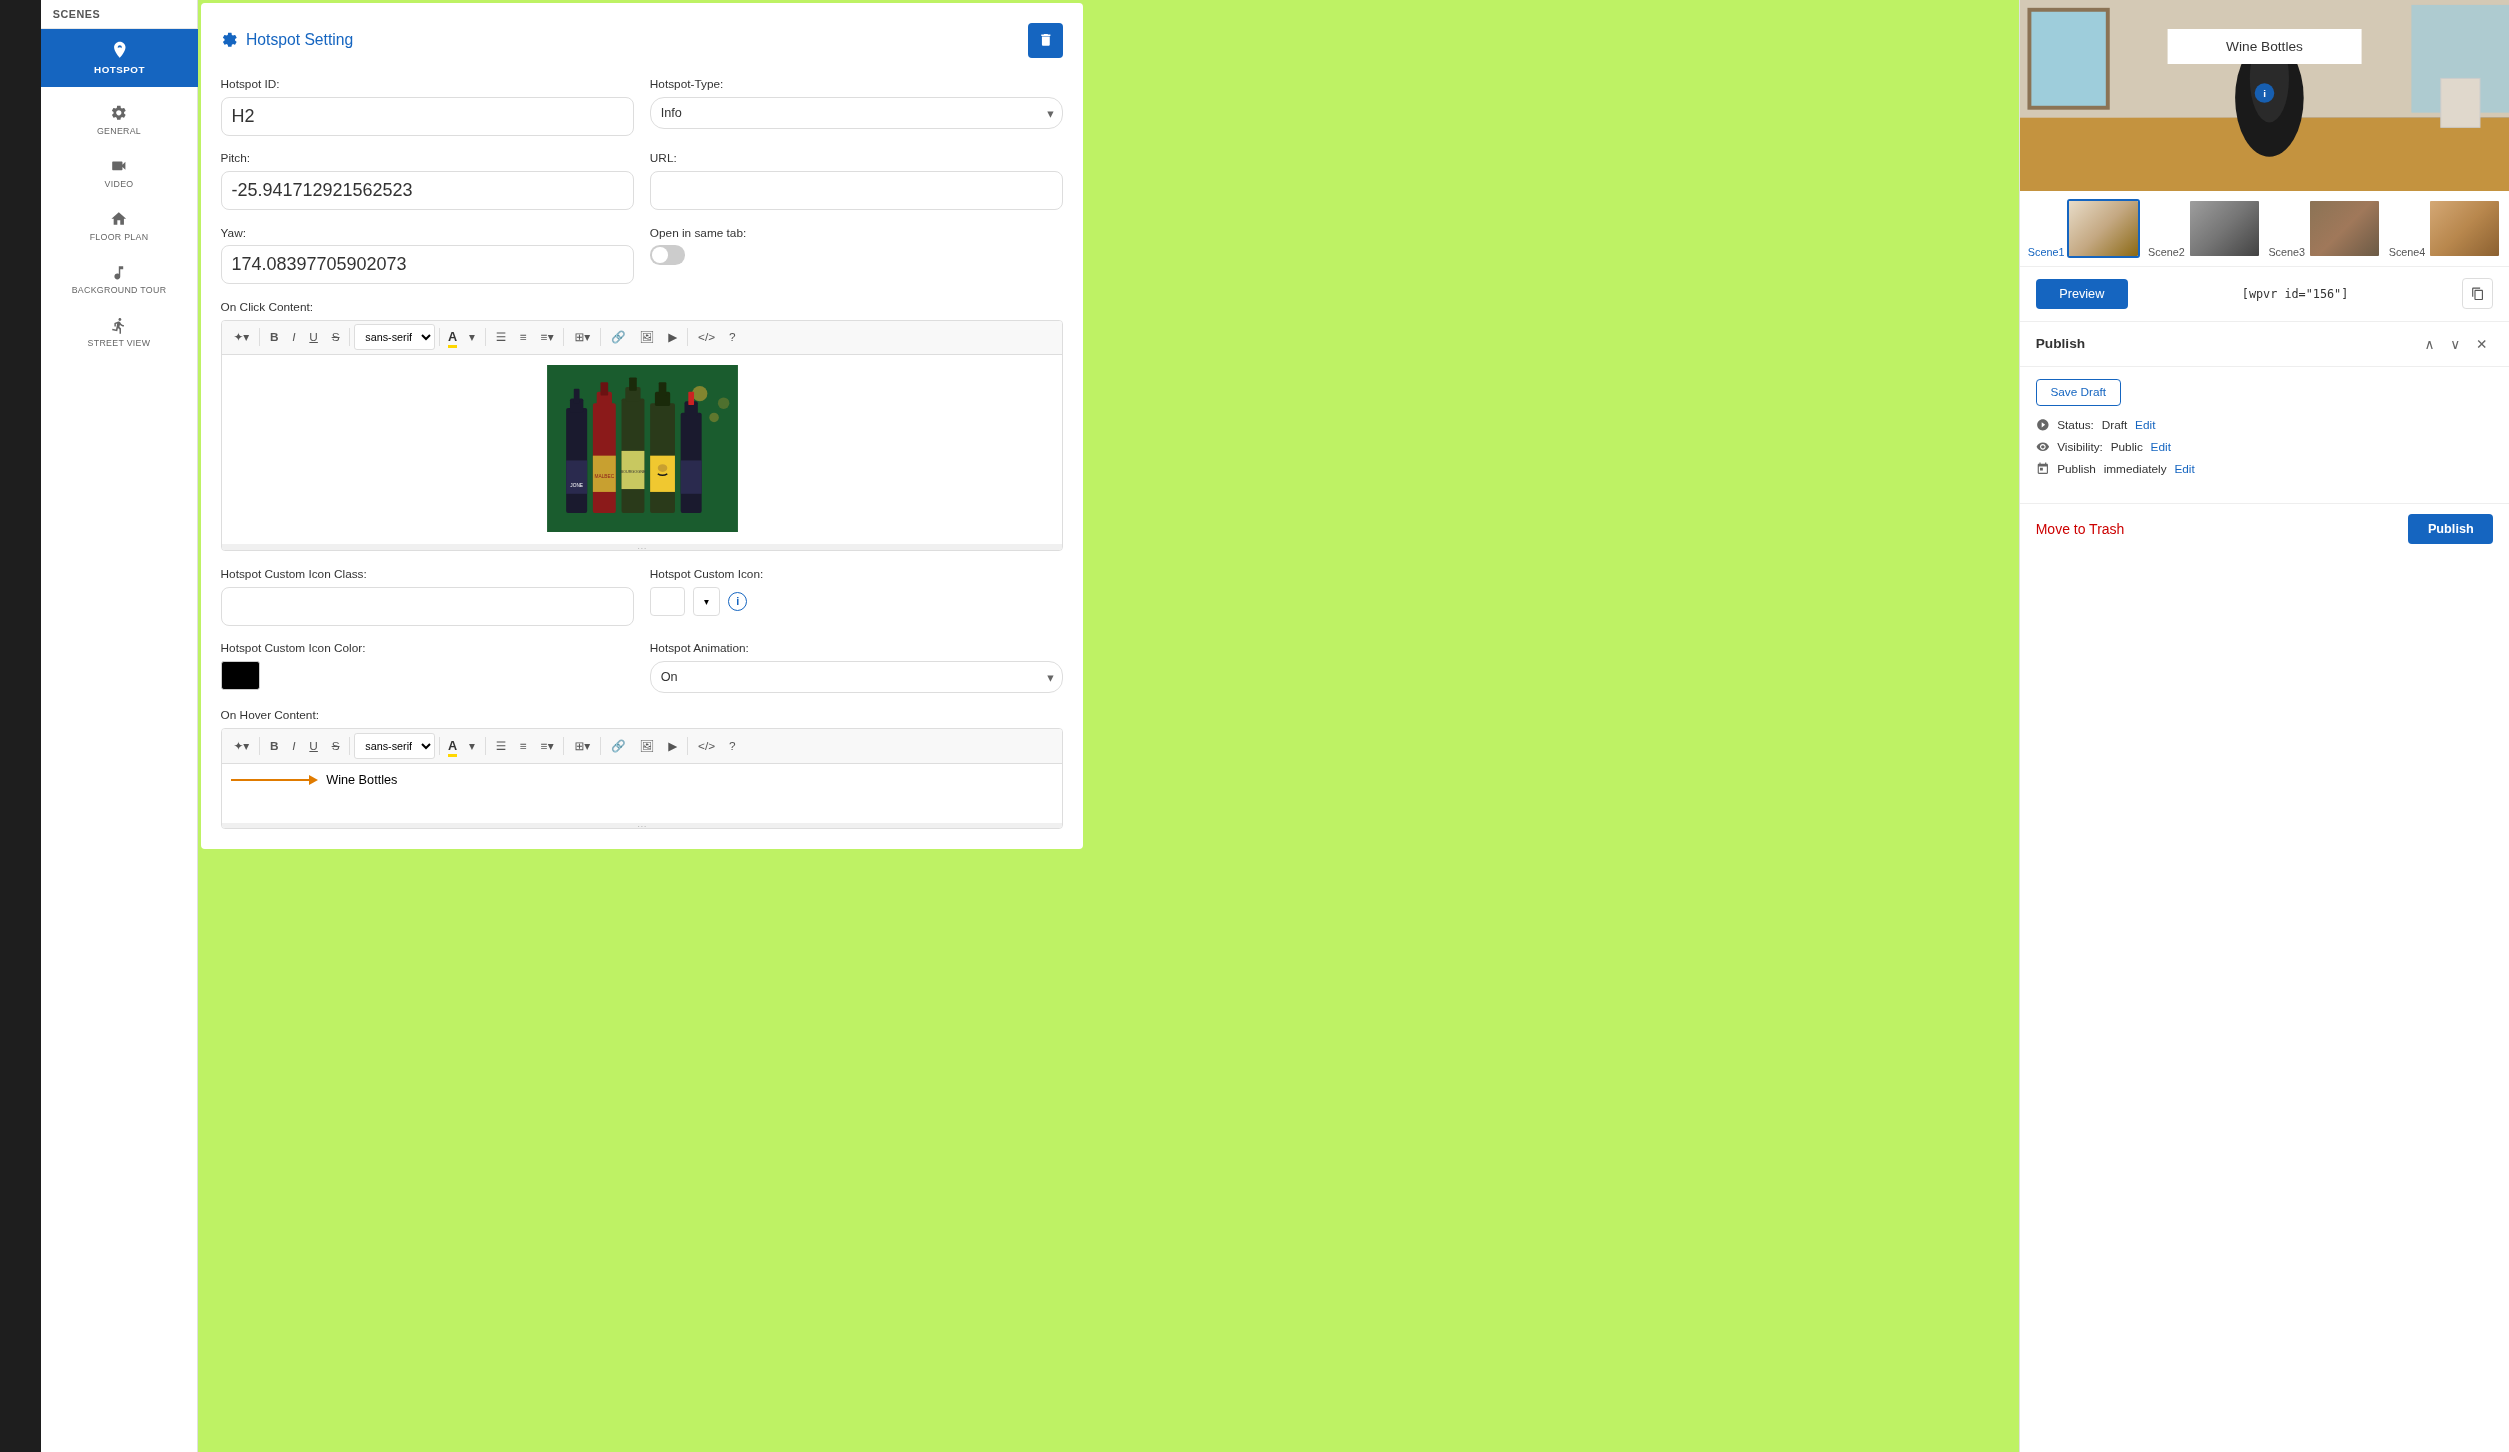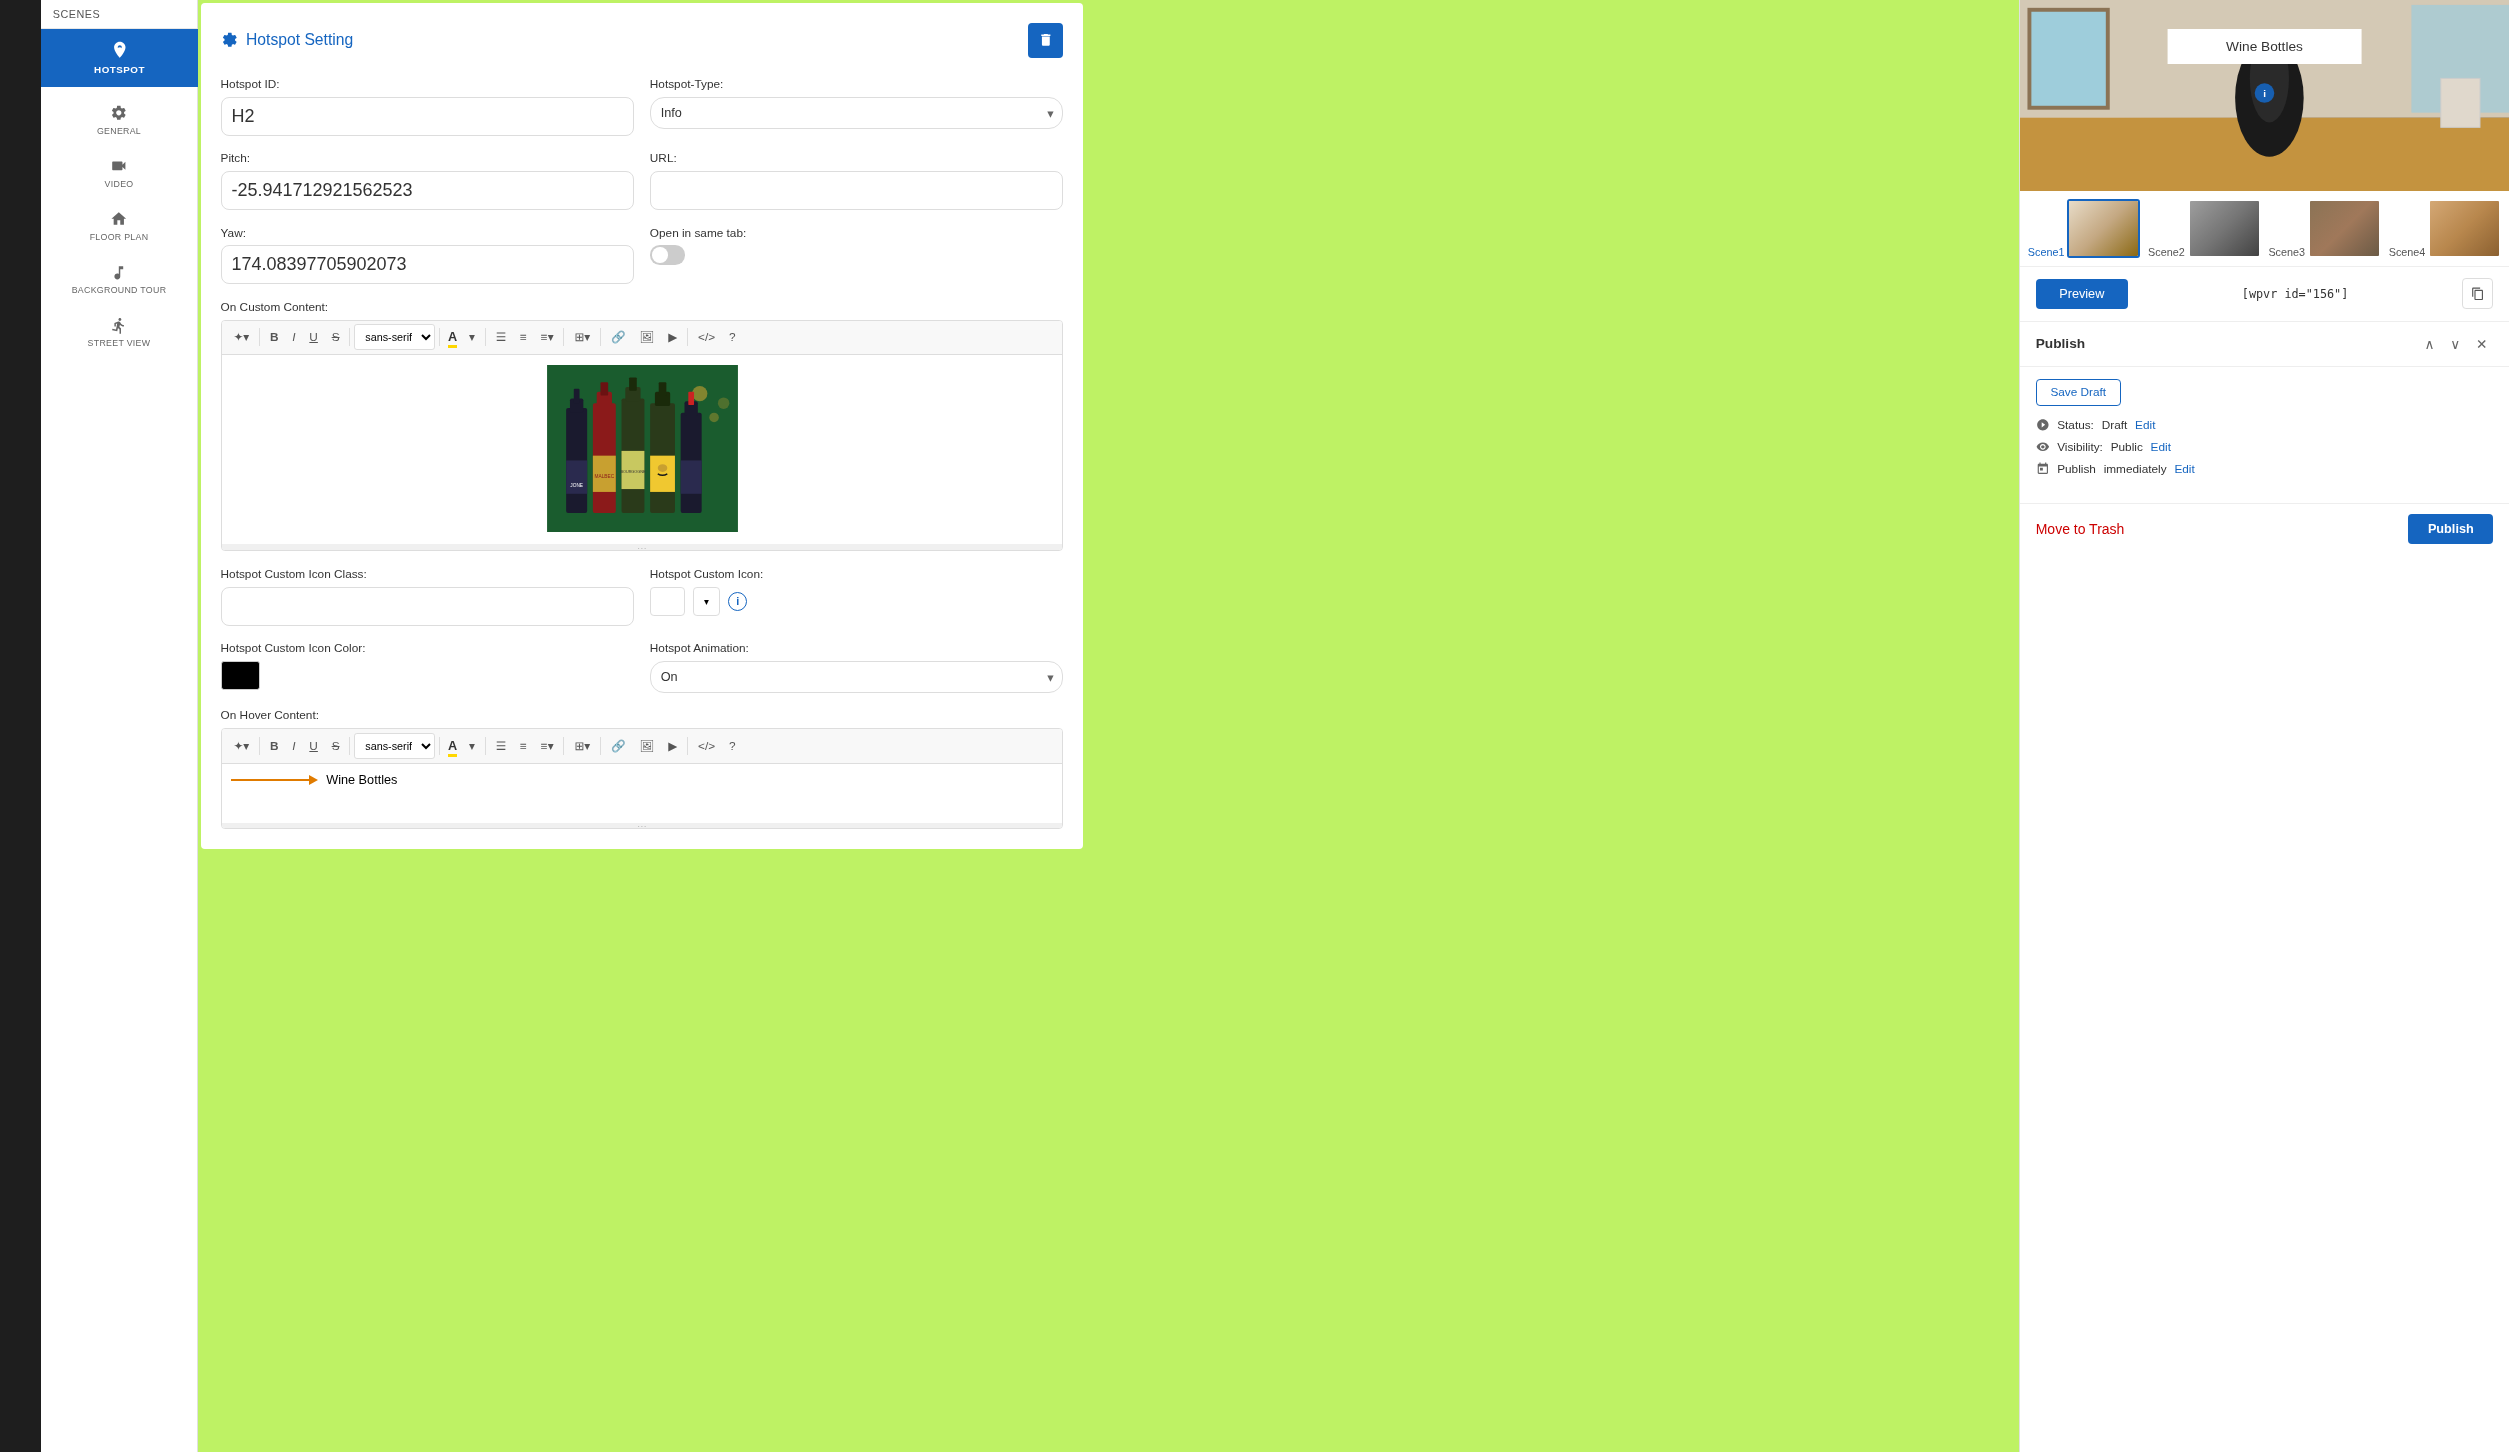--- a/index.html
+++ b/index.html
@@ -12,21 +12,21 @@
       display: flex;
       flex-direction: column;
       align-items: center;
       padding-top: 9.8px;
       gap: 3.9px;
       flex-shrink: 0;
     }
     .scenes-header {
       padding: 7.8px 11.8px;
       font-size: 10.8px;
-      font-weight: 400;
+      font-weight: 700;
       color: #555;
       letter-spacing: 0.5px;
       border-bottom: 1px solid #e8e8e8;
     }
 
     
     .hotspot-nav {
       width: 157px;
       background: #1565C0;
       display: flex;
@@ -607,21 +607,21 @@
         <label class="form-label">Yaw:</label>
         <input class="form-input" type="text" value="174.08397705902073" style="">
       </div>
 
       <div class="form-group">
         <label class="form-label">Open in same tab:</label>
         <div class="toggle-switch"></div>
       </div>
 
       <div class="form-group full-width">
-        <label class="form-label">On Custom Content:</label>
+        <label class="form-label">On Click Content:</label>
         <div class="rte-container">
           <div class="rte-toolbar">
             <button class="rte-btn">✦▾</button>
             <div class="rte-separator"></div>
             <button class="rte-btn">
                 <strong>B</strong>
               </button>
             <button class="rte-btn">
                 <em>I</em>
               </button>

